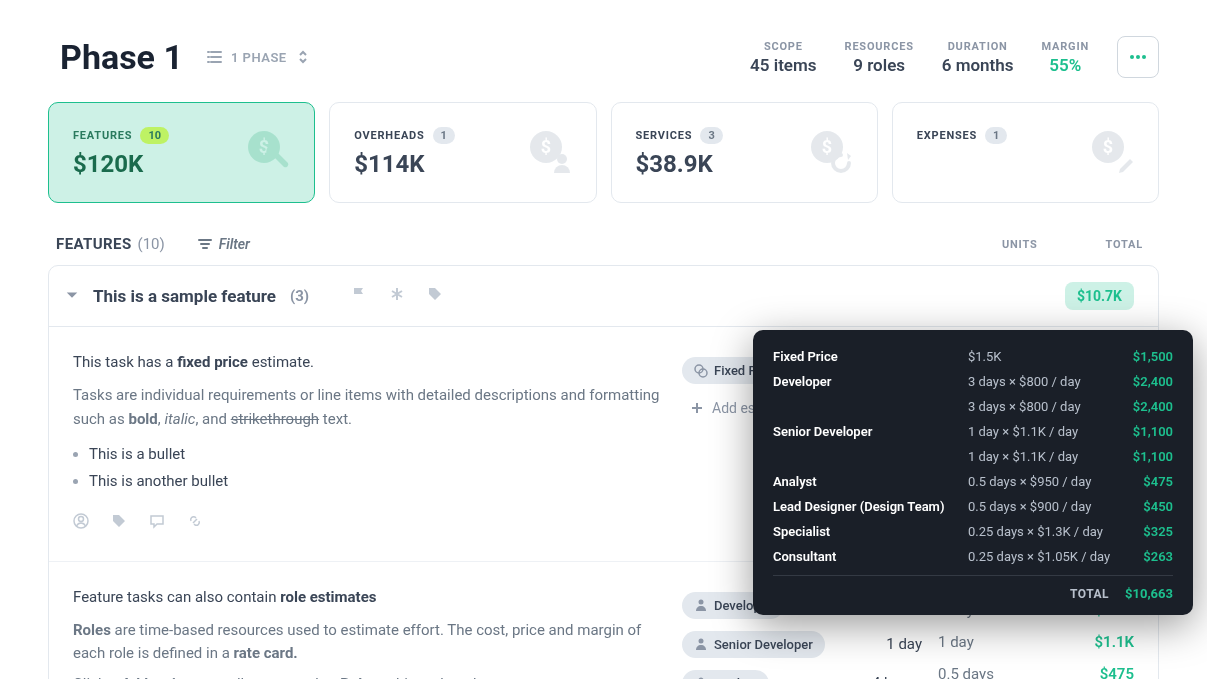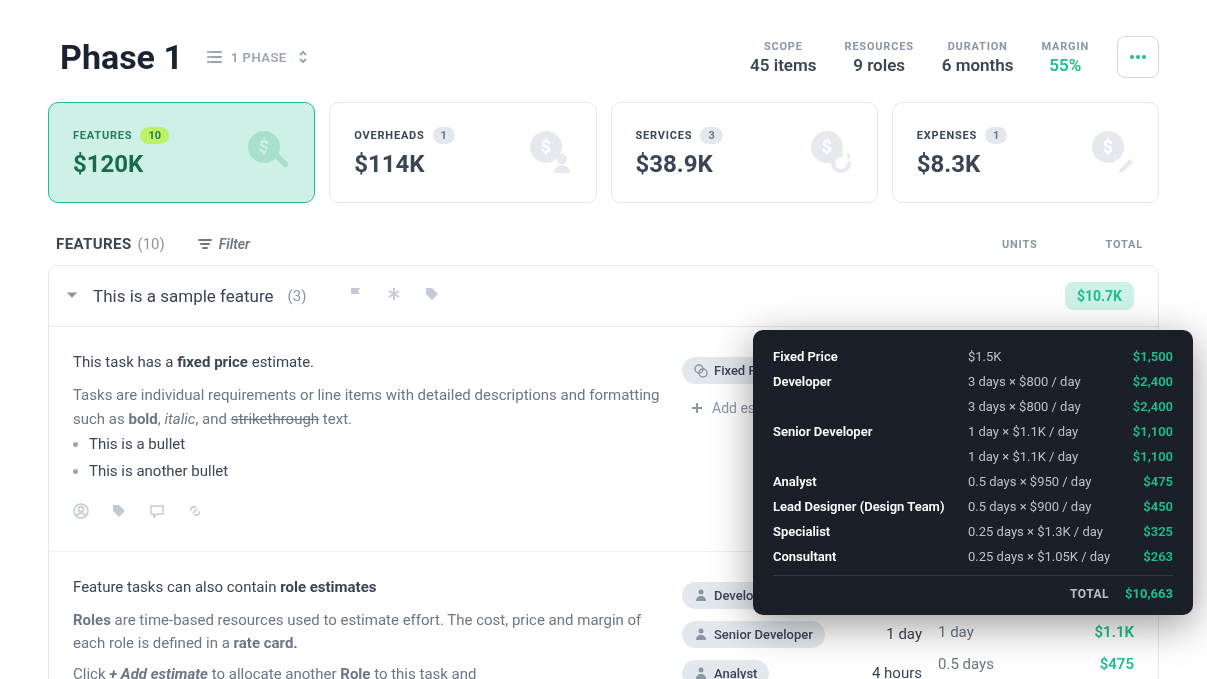--- a/index.html
+++ b/index.html
@@ -55,35 +55,35 @@
 .section-left { display: flex; align-items: center; gap: 32px; }
 .section-title { display: flex; align-items: center; gap: 6px; }
 .section-title-text { font-size: 15px; font-weight: 700; color: #3a4556; letter-spacing: 0.4px; }
 .section-count { color: #8b95a5; font-size: 15px; }
 .filter-btn { display: flex; align-items: center; gap: 6px; color: #6b7785; font-weight: 600; font-size: 14px; cursor: pointer; font-style: italic; }
 .filter-btn svg { width: 16px; height: 16px; }
 .section-right { display: flex; align-items: flex-start; gap: 68px; margin-right:8px;}
 .col-label { font-size: 11px; font-weight: 700; color: #8b95a5; letter-spacing: 0.8px; text-transform: uppercase; }
 .feature-box { border: 1.5px solid #e3e8ee; border-radius: 10px; position: relative; }
 .feature-header { display: flex; align-items: center; justify-content: space-between; padding: 16px 24px 16px 16px; border-bottom: 1.5px solid #e3e8ee; }
-.feature-header-left { display: flex; align-items: center; gap: 14px; }
+.feature-header-left { display: flex; align-items: center; gap: 14px; font-weight: bold; }
 .chevron { color: #8b95a5; cursor: pointer; }
 .chevron svg { width: 14px; height: 14px; fill: currentColor; }
 .feature-title { font-size: 17px; color: #3a4556; }
 .feature-count { color: #8b95a5; font-size: 15px; }
 .feature-icons { display: flex; gap: 22px; margin-left: 28px; }
 .feature-icons .icon { color: #c2cad4; cursor: pointer; }
 .feature-icons svg { width: 16px; height: 16px; }
 .feature-total-badge { background: #cdf1e6; color: #1dbf8e; font-weight: 700; font-size: 14px; padding: 6px 12px; border-radius: 8px; }
 .task { display: flex; padding: 24px; gap: 16px; border-bottom: 1.5px solid #eef1f5; }
 .task:last-child { border-bottom: none; }
 .task-left { flex: 1 1 400px; font-size: 15px; color: #3a4556; line-height: 1.55; }
 .task-title { margin-bottom: 10px; }
 .task-desc { color: #6b7785; }
-.task-desc ul { list-style: disc; padding-left: 16px; }
+.task-desc ul { list-style: disc; padding-left: 16px; margin-top: 10px; }
 .task-desc li { color: #3a4556; padding: 2px 0; }
 .task-desc li::marker { color: #9aa4b2; }
 .task-footer-icons { display: flex; gap: 22px; margin-top: 18px; }
 .task-footer-icons .icon { color: #c2cad4; cursor: pointer; }
 .task-footer-icons svg { width: 16px; height: 16px; }
 .task-middle { flex: 0 0 240px; }
 .estimate-item { display: flex; align-items: center; justify-content: space-between; padding: 6px 0; }
 .pill { display: inline-flex; align-items: center; gap: 6px; background: #e3e8ee; color: #3a4556; font-size: 13px; font-weight: 500; padding: 6px 12px; border-radius: 16px; cursor: pointer; }
 .pill svg { width: 14px; height: 14px; }
 .estimate-value { font-size: 15px; color: #3a4556; }
@@ -203,21 +203,20 @@
             <path d="M32 26 a8 8 0 1 0 8 8" stroke="#d0d7de" stroke-width="4" fill="none" stroke-linecap="round"></path>
             <path d="M38 24 l4 3 -3 4z"></path>
           </svg>
       </div>
     </div>
     <div class="card">
       <div class="card-header">
         <span class="card-label">EXPENSES</span>
         <span class="card-badge">1</span>
       </div>
-      <div class="card-amount">$8.3K</div>
       <div class="card-icon">
         <svg viewBox="0 0 44 44" fill="#d0d7de">
             <circle cx="18" cy="18" r="16"></circle>
             <text x="18" y="24" font-size="18" font-weight="bold" text-anchor="middle" fill="#fff">$</text>
             <path d="M30 40 l10-10 3 3 -10 10 -4 1z"></path>
           </svg>
       </div>
     </div>
   </div>
 

